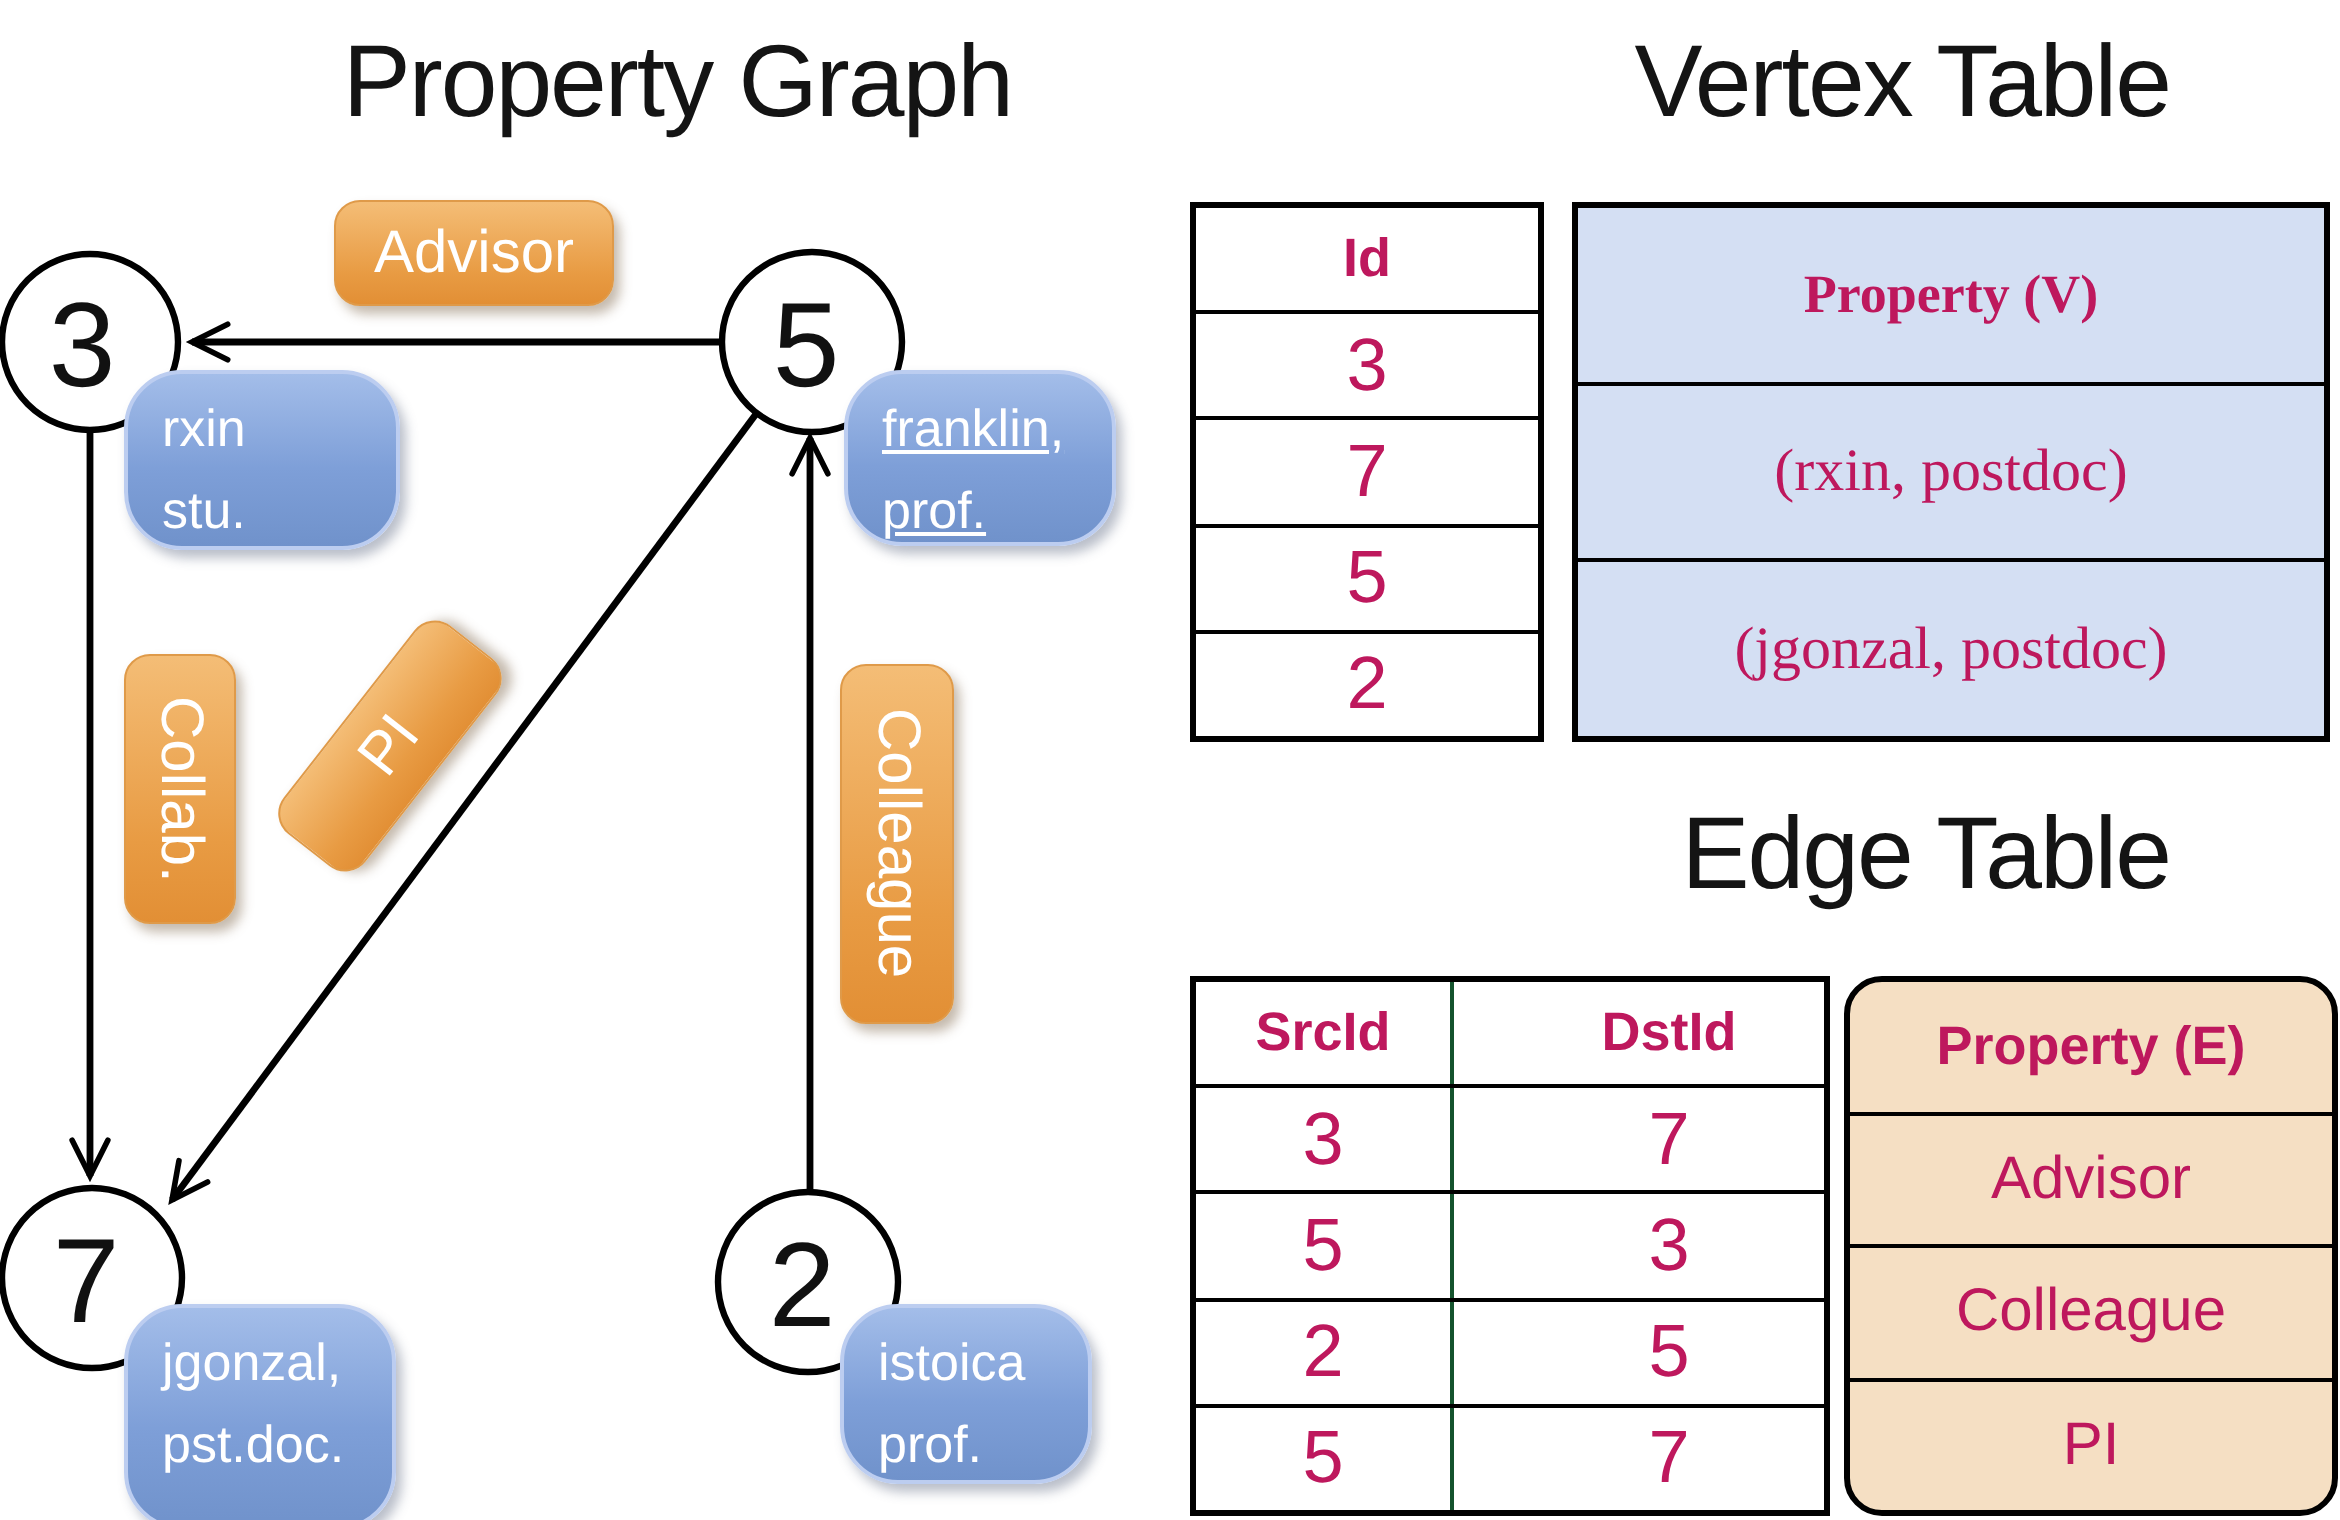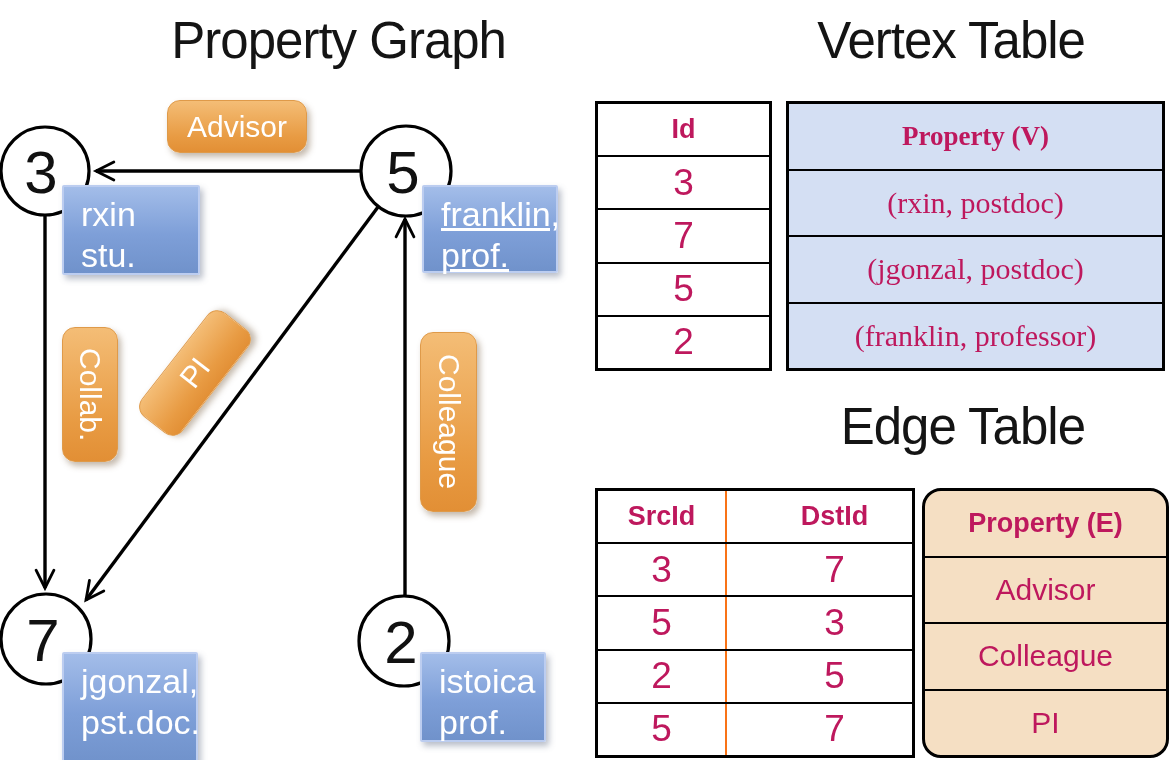--- a/index.html
+++ b/index.html
@@ -13,25 +13,25 @@
     font-size:51px;color:#141414;letter-spacing:-1px;line-height:1.15;
     font-weight:400;white-space:nowrap;
   }
   #title-graph {left:6px;  top:12px; width:500px;}
   #title-vertex{left:595px; top:12px; width:490px;}
   #title-edge  {left:595px; top:398px;width:490px;}
 
   
   .bluebox{
     position:absolute;z-index:3;box-sizing:border-box;
-    border-radius:2px;
+    border-radius:29px;
     background:linear-gradient(180deg,#a3bde9 0%,#7e9fd8 55%,#7092cb 100%);
     border:2px solid #bccdf0;
     box-shadow:3px 4px 6px rgba(100,110,135,.45);
-    color:#fff;font-size:34px;line-height:41px;
+    color:#fff;font-size:26px;line-height:41px;
     padding:7px 0 0 17px;
   }
   .orangebox{
     position:absolute;z-index:3;box-sizing:border-box;
     border-radius:13px;
     background:linear-gradient(180deg,#f4bd76 0%,#e89b43 70%,#e28f35 100%);
     border:1px solid #df9a49;
     box-shadow:3px 4px 6px rgba(125,100,70,.45);
     color:#fff;font-size:30px;
     display:flex;align-items:center;justify-content:center;
@@ -59,21 +59,21 @@
     flex:1;display:flex;align-items:center;justify-content:center;
     border-top:2px solid #000;font-size:30px;color:#be185d;white-space:nowrap;
   }
   .tcol > .trow:first-child{border-top:none;}
   .th{font-weight:bold;font-size:27px;}
   .num{font-size:37px;}
   .fill-blue{background:#d4dff3;font-family:Liberation Serif, serif;}
   .fill-tan{background:#f5dfc3;border-radius:19px;}
   .cell{display:flex;align-items:center;justify-content:center;height:100%;}
   .cell-src{width:127px;flex:none;}
-  .cell-dst{flex:1;border-left:2px solid #f97316;padding-left:30px;}
+  .cell-dst{flex:1;border-left:2px solid #14532d;padding-left:30px;}
 
   #vt-id  {left:595px;top:101px;width:177px;height:270px;}
   #vt-prop{left:786px;top:101px;width:379px;height:270px;}
   #et-ids {left:595px;top:488px;width:320px;height:270px;}
   #et-prop{left:922px;top:488px;width:247px;height:270px;}
   #et-ids .trow{padding:0;}
 </style>
 </head>
 <body>
 
@@ -138,21 +138,20 @@
   <div class="trow th">Id</div>
   <div class="trow num">3</div>
   <div class="trow num">7</div>
   <div class="trow num">5</div>
   <div class="trow num">2</div>
 </div>
 <div class="tcol fill-blue" id="vt-prop">
   <div class="trow th">Property (V)</div>
   <div class="trow">(rxin, postdoc)</div>
   <div class="trow">(jgonzal, postdoc)</div>
-  <div class="trow">(franklin, professor)</div>
 </div>
 
 <div class="tcol" id="et-ids">
   <div class="trow">
     <div class="cell cell-src th">SrcId</div>
     <div class="cell cell-dst th">DstId</div>
   </div>
   <div class="trow">
     <div class="cell cell-src num">3</div>
     <div class="cell cell-dst num">7</div>

